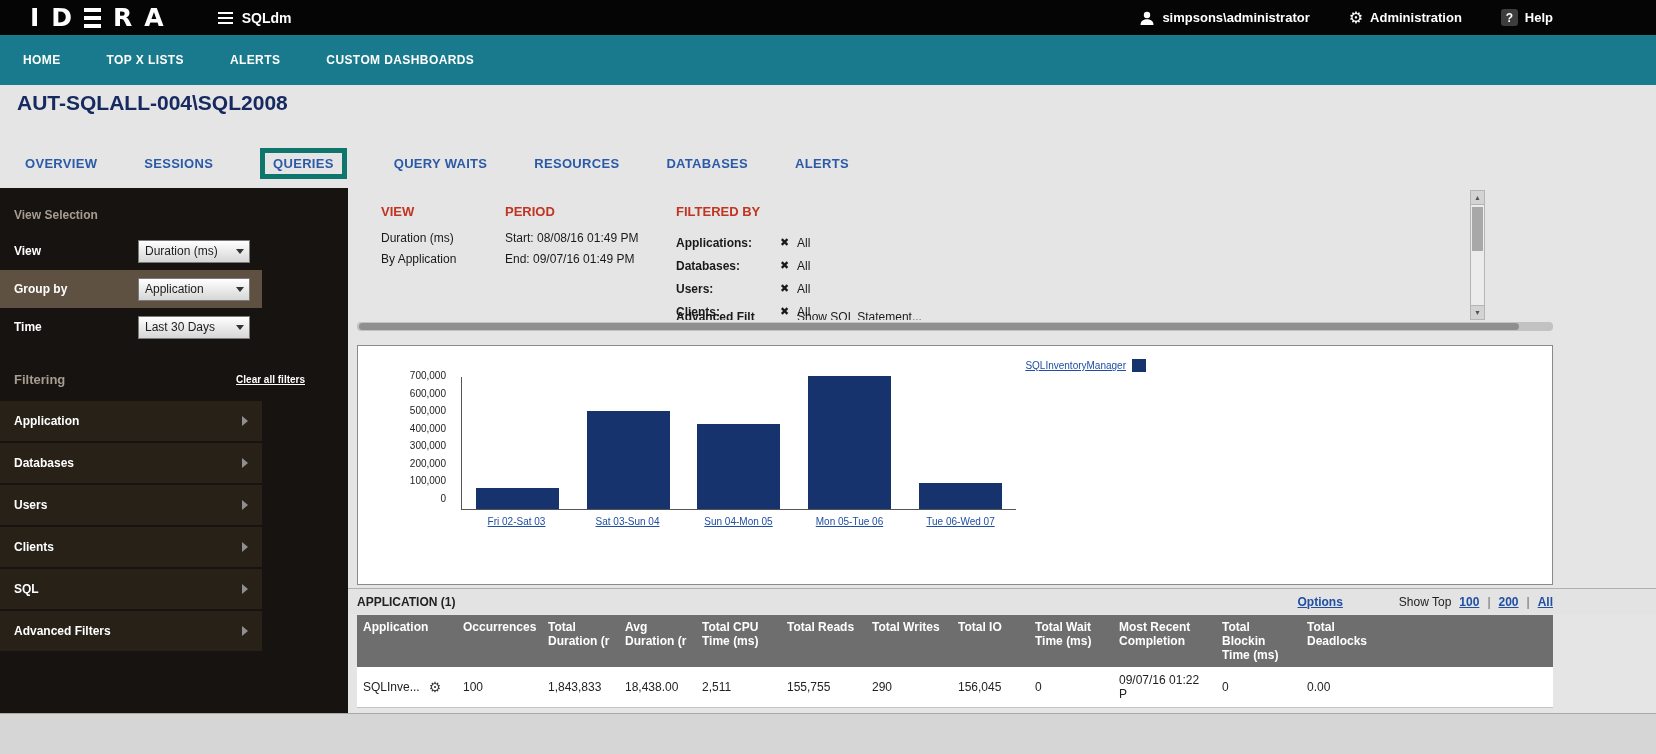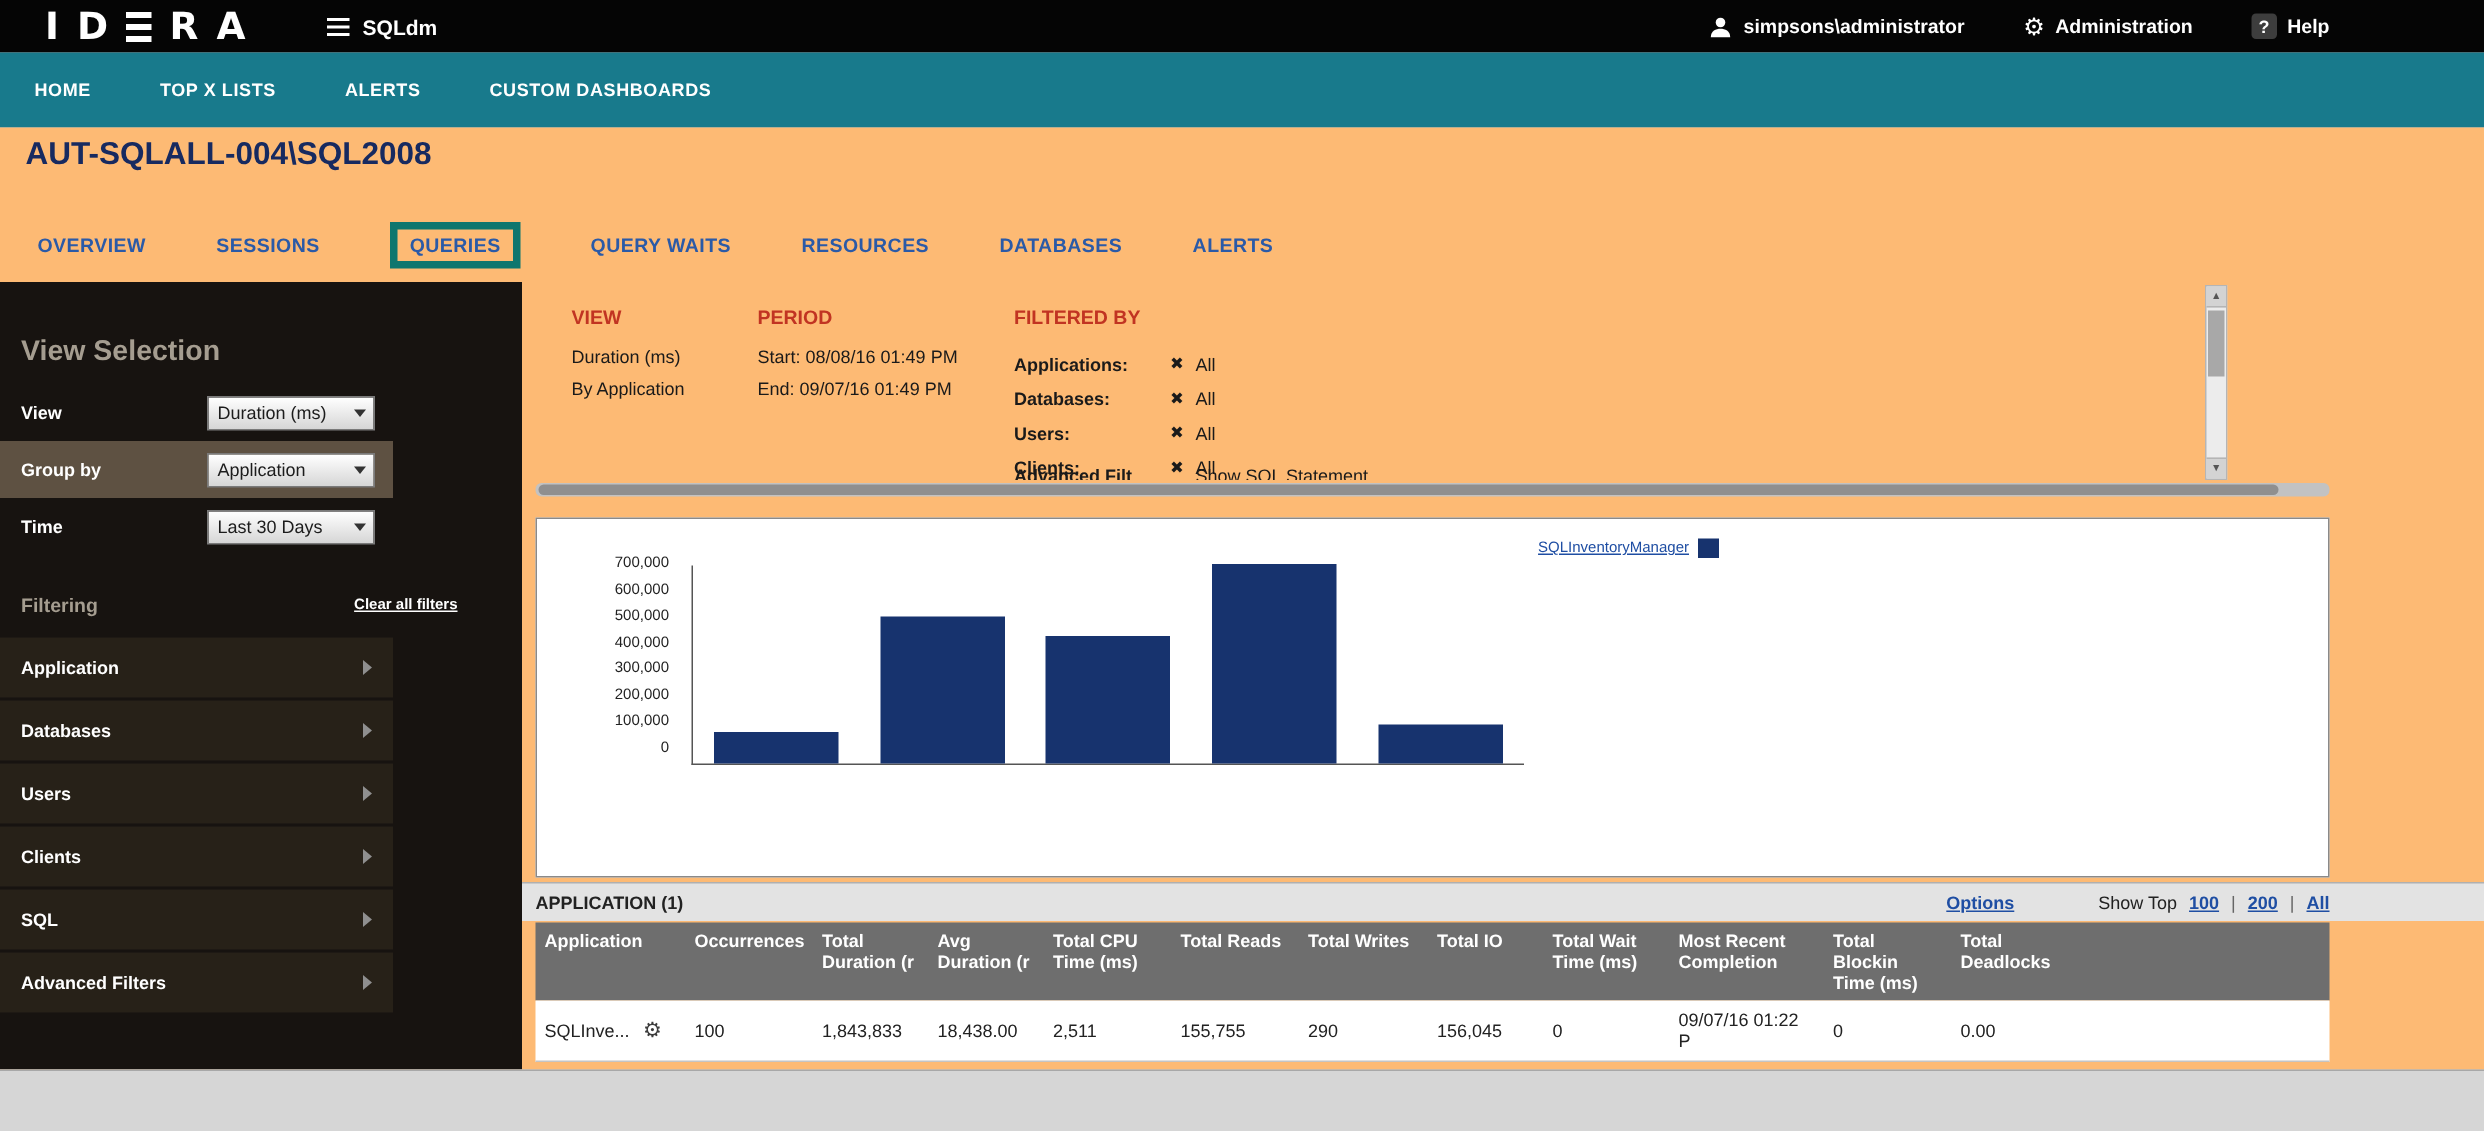--- a/index.html
+++ b/index.html
@@ -23,30 +23,30 @@
   .gear-ic { font-family:"DejaVu Sans", sans-serif; font-size:16px; line-height:1; }
   .help-ic { width:17px; height:17px; background:#3d3d3d; border-radius:3px; color:#fff;
              font-size:12px; font-weight:700; display:flex; align-items:center; justify-content:center; }
 
   
   .navbar { position:absolute; left:0; top:35px; width:1656px; height:50px; background:#187a8c;
             display:flex; align-items:center; gap:46px; padding-left:23px; }
   .nav-item { color:#fff; font-size:12px; font-weight:700; letter-spacing:.4px; cursor:pointer; }
 
   
-  .page { position:absolute; left:0; top:85px; width:1656px; height:669px; background:#fdba74; }
+  .page { position:absolute; left:0; top:85px; width:1656px; height:669px; background:#e5e5e5; }
   .page-title { position:absolute; left:17px; top:6px; font-size:21px; font-weight:700; color:#172a60; }
 
   .tabs { position:absolute; left:25px; top:63px; display:flex; gap:47px; align-items:center; }
   .tab { color:#2b5aa7; font-size:13px; font-weight:700; letter-spacing:.3px; padding:3px 0; cursor:pointer; }
   .tab.active { border:5px solid #0f766e; padding:3px 8px; }
 
   
   .sidebar { position:absolute; left:0; top:103px; width:348px; height:525px; background:#171310; color:#fff; }
-  .side-title { color:#a59d90; font-size:19px; font-weight:700; margin:36px 0 10px 14px; }
+  .side-title { color:#a59d90; font-size:12px; font-weight:700; margin:20px 0 10px 14px; }
   .side-row { height:38px; width:262px; display:flex; align-items:center; }
   .side-row .side-label { font-size:12px; font-weight:700; color:#fff; margin-left:14px; width:124px; }
   .side-row.highlight { background:#5e5142; }
   .dropdown { width:112px; height:23px; background:linear-gradient(#ffffff,#d6d6d6); border:1px solid #7a7a7a;
               display:flex; align-items:center; justify-content:space-between; padding:0 5px 0 6px;
               font-size:12px; color:#1c1c1c; cursor:pointer; }
   .dropdown .caret { width:0; height:0; border-left:4px solid transparent; border-right:4px solid transparent; border-top:5px solid #333; }
   .filtering-row { display:flex; align-items:center; width:305px; margin:26px 0 14px 0;justify-content:flex-end; }
   .filtering-row .f-title { color:#a59d90; font-size:13px; font-weight:700; margin-left:14px; }
   .clear-filters { margin-left:auto; color:#fff; font-size:10px; font-weight:700; text-decoration:underline; cursor:pointer; }
@@ -308,20 +308,27 @@
         <div class="bar-group">
           <div class="bar" style="height: 85px; background: rgb(23, 51, 110);"></div>
         </div>
         <div class="bar-group">
           <div class="bar" style="height: 133px; background: rgb(23, 51, 110);"></div>
         </div>
         <div class="bar-group">
           <div class="bar" style="height: 26px; background: rgb(23, 51, 110);"></div>
         </div>
       </div>
+    <div class="xlabels" id="xlabels">
+        <div>Fri 02-Sat 03</div>
+        <div>Sat 03-Sun 04</div>
+        <div>Sun 04-Mon 05</div>
+        <div>Mon 05-Tue 06</div>
+        <div>Tue 06-Wed 07</div>
+      </div>
   </section>
 
   <div class="table-band">
     <span class="section-title">APPLICATION (1)</span>
     <div class="band-right">
       <span class="link-blue">Options</span>
       <span class="show-top">Show Top</span>
       <span class="link-blue">100</span>
       <span class="sep">|</span>
       <span class="link-blue">200</span>

